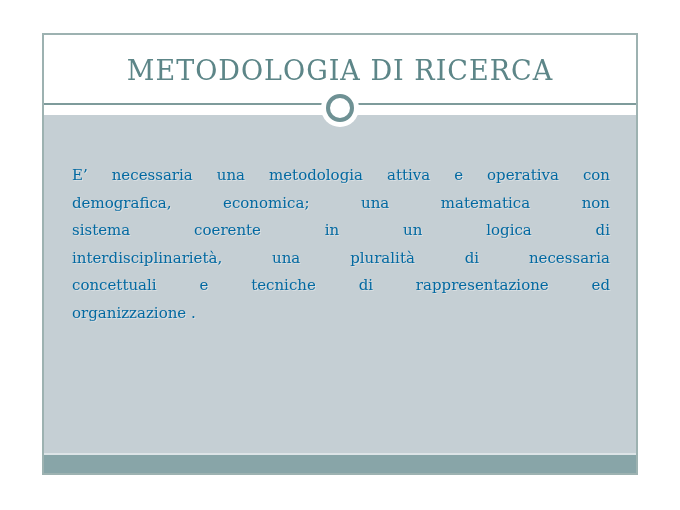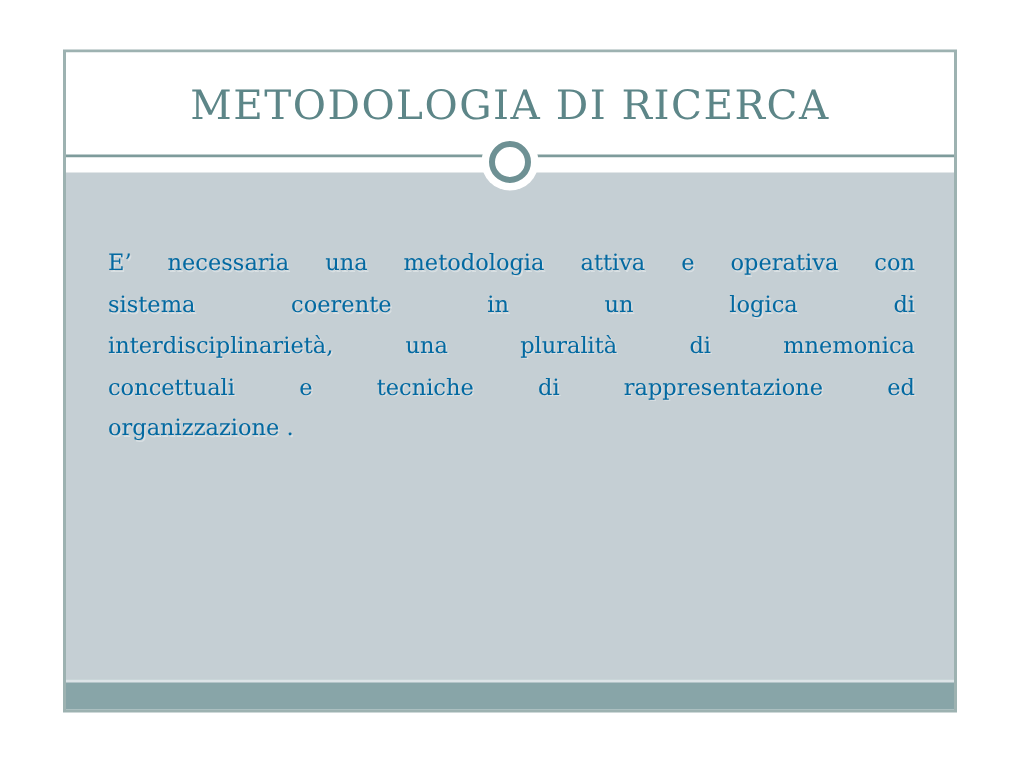--- a/index.html
+++ b/index.html
@@ -91,22 +91,23 @@
   <div class="slide-frame">
 
     <div class="slide-header">
       <div class="slide-title">METODOLOGIA DI RICERCA</div>
     </div>
 
     <div class="header-gap"></div>
 
     <div class="body-panel">
       <div class="body-line">E’ necessaria una metodologia attiva e operativa con</div>
+      <div class="body-line">demografica, economica; una matematica non</div>
       <div class="body-line">sistema coerente in un logica di</div>
-      <div class="body-line">interdisciplinarietà, una pluralità di mnemonica</div>
+      <div class="body-line">interdisciplinarietà, una pluralità di necessaria</div>
       <div class="body-line">concettuali e tecniche di rappresentazione ed</div>
       <div class="body-line last-line">organizzazione .</div>
     </div>
 
     <div class="footer-bar"></div>
 
     <div class="circle-halo">
       <div class="circle-ring"></div>
     </div>
 

